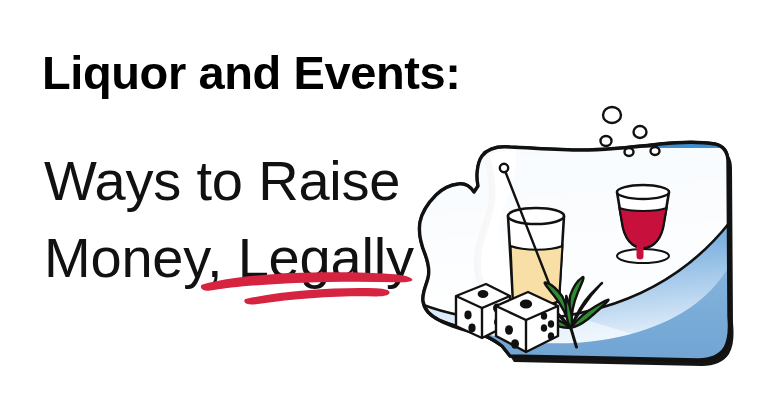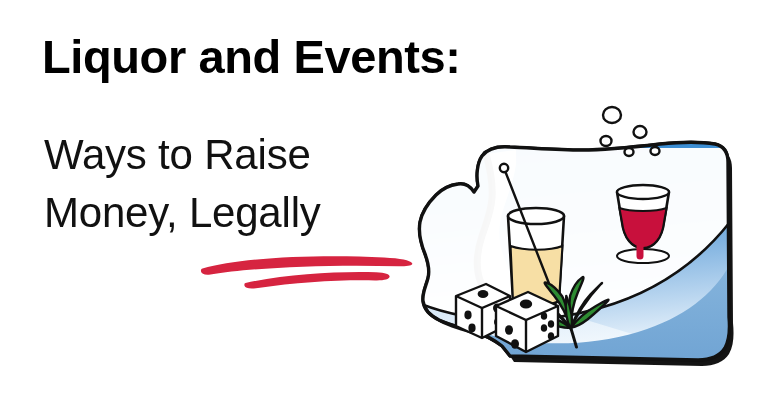--- a/index.html
+++ b/index.html
@@ -18,21 +18,21 @@
     position: relative;
     width: 768px;
     height: 402px;
     background: #ffffff;
   }
 
   
   .text-block {
     position: absolute;
     left: 0;
-    top: 0;
+    top: 16px;
     width: 430px;
     height: 312px;
     padding-left: 48px;
   }
   .headline {
     position: absolute;
     left: 42px;
     top: 32px;
     margin: 0;
     font-family: "Liberation Sans", sans-serif;
@@ -43,21 +43,21 @@
     color: #000000;
     white-space: nowrap;
   }
   .subhead {
     position: absolute;
     left: 44px;
     top: 126px;
     margin: 0;
     font-family: "Liberation Sans", sans-serif;
     font-weight: 400;
-    font-size: 42px;
+    font-size: 56px;
     line-height: 1.38;
     letter-spacing: -0.2px;
     color: #111111;
     white-space: pre-line;
   }
 
   
   .underline-swoosh {
     position: absolute;
     left: 198px;

